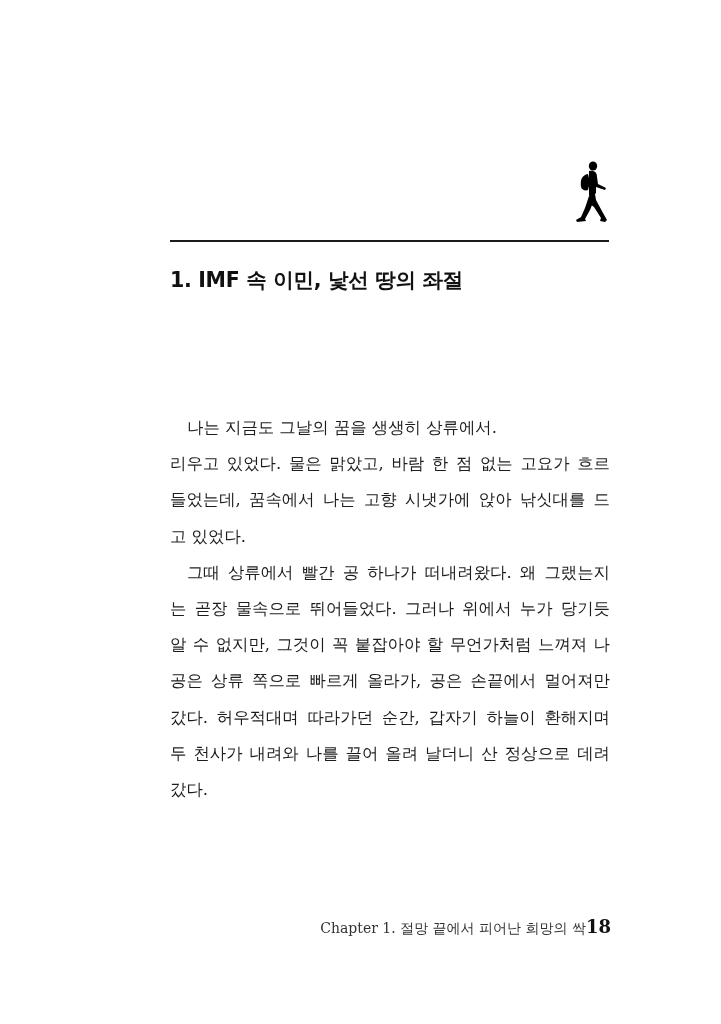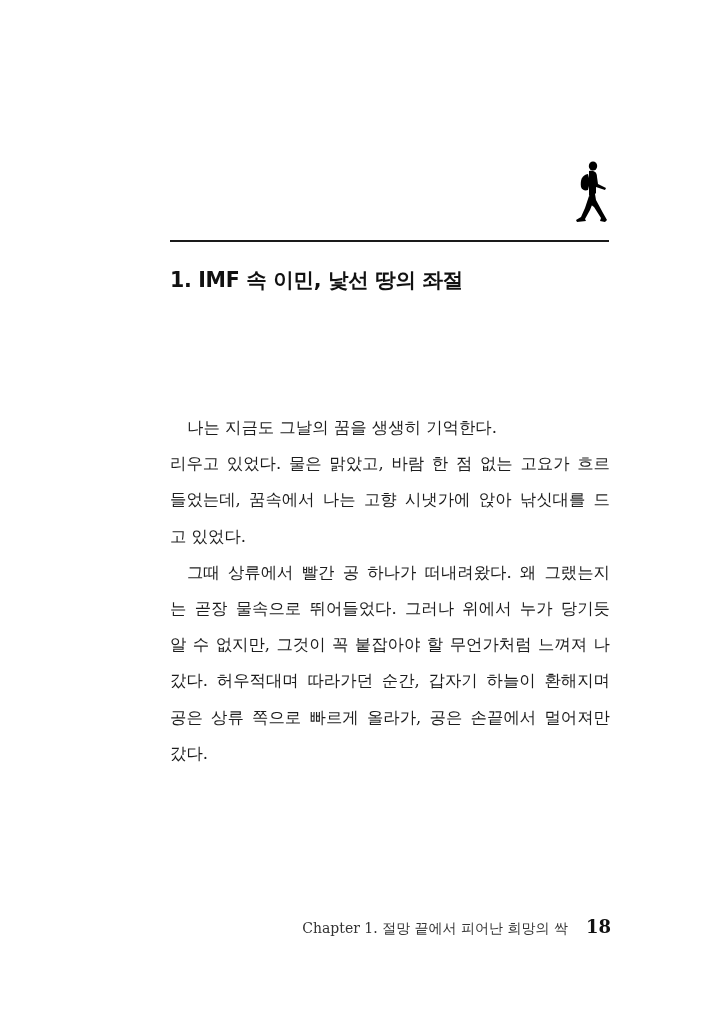--- a/index.html
+++ b/index.html
@@ -4,21 +4,21 @@
   <style>
     html, body { margin: 0; padding: 0; background: #ffffff; }
     body { width: 721px; height: 1024px; position: relative; overflow: hidden; font-family: "DejaVu Serif", "Liberation Serif", serif; color: #1a1a1a; }
     .walker { position: absolute; left: 574px; top: 160px; width: 36px; height: 68px; }
     .rule { position: absolute; left: 170px; top: 240px; width: 439px; height: 2px; background: #1a1a1a; }
     .chapter-title { position: absolute; left: 170px; top: 266px; font-family: "DejaVu Sans", "Liberation Sans", sans-serif; font-weight: bold; font-size: 20.5px; letter-spacing: -0.3px; color: #111; white-space: nowrap; text-align: right; }
     .body-text { position: absolute; left: 170px; top: 410px; width: 440px; font-size: 16.4px; line-height: 36.2px; color: #1c1c1c; }
     .line { display: block; white-space: nowrap; text-align: justify; text-align-last: justify; height: 36.2px; }
     .line.last { text-align-last: left; }
     .line.indent { padding-left: 17px; }
-    .footer { position: absolute; top: 916px; right: 110px; font-size: 14px; color: #333; white-space: nowrap; display: flex; align-items: baseline; gap: 18px; }
+    .footer { position: absolute; top: 916px; right: 110px; font-size: 14px; color: #333; white-space: nowrap; display: flex; align-items: baseline; gap: 0; }
     .page-number { font-size: 18px; font-weight: bold; color: #111; }
   </style>
 </head>
 <body>
 
 <div>
 
   <svg class="walker" viewBox="0 0 36 68" xmlns="http://www.w3.org/2000/svg">
     <g fill="#000">
       <ellipse cx="19" cy="6" rx="4.2" ry="4.6"></ellipse>
@@ -27,29 +27,30 @@
       <path d="M15 34 L 21 34 L 22 40 L 29 53 L 33 60 L 31 62 L 26 61 L 27 58 L 20 47 L 16 44 Z"></path>
       <path d="M15 36 L 20 40 L 16 50 L 11 59 L 12 61 L 3 62 L 2 60 L 7 57 L 11 48 Z"></path>
     </g>
   </svg>
 
   <div class="rule"></div>
 
   <h1 class="chapter-title" style="margin:0;">1. IMF 속 이민, 낯선 땅의 좌절</h1>
 
   <div class="body-text">
-    <span class="line indent last">나는 지금도 그날의 꿈을 생생히 기억한다.</span>
+    <span class="line indent last">나는 지금도 그날의 꿈을 생생히 상류에서.</span>
     <span class="line">리우고 있었다. 물은 맑았고, 바람 한 점 없는 고요가 흐르</span>
     <span class="line">들었는데, 꿈속에서 나는 고향 시냇가에 앉아 낚싯대를 드</span>
     <span class="line last">고 있었다.</span>
     <span class="line indent">그때 상류에서 빨간 공 하나가 떠내려왔다. 왜 그랬는지</span>
     <span class="line">는 곧장 물속으로 뛰어들었다. 그러나 위에서 누가 당기듯</span>
     <span class="line">알 수 없지만, 그것이 꼭 붙잡아야 할 무언가처럼 느껴져 나</span>
+    <span class="line">공은 상류 쪽으로 빠르게 올라가, 공은 손끝에서 멀어져만</span>
     <span class="line">갔다. 허우적대며 따라가던 순간, 갑자기 하늘이 환해지며</span>
-    <span class="line">공은 상류 쪽으로 빠르게 올라가, 공은 손끝에서 멀어져만</span>
+    <span class="line">두 천사가 내려와 나를 끌어 올려 날더니 산 정상으로 데려</span>
     <span class="line last">갔다.</span>
   </div>
 
   <div class="footer">
     <span>Chapter 1. 절망 끝에서 피어난 희망의 싹</span>
     <span class="page-number">18</span>
   </div>
 
 </div>
 

